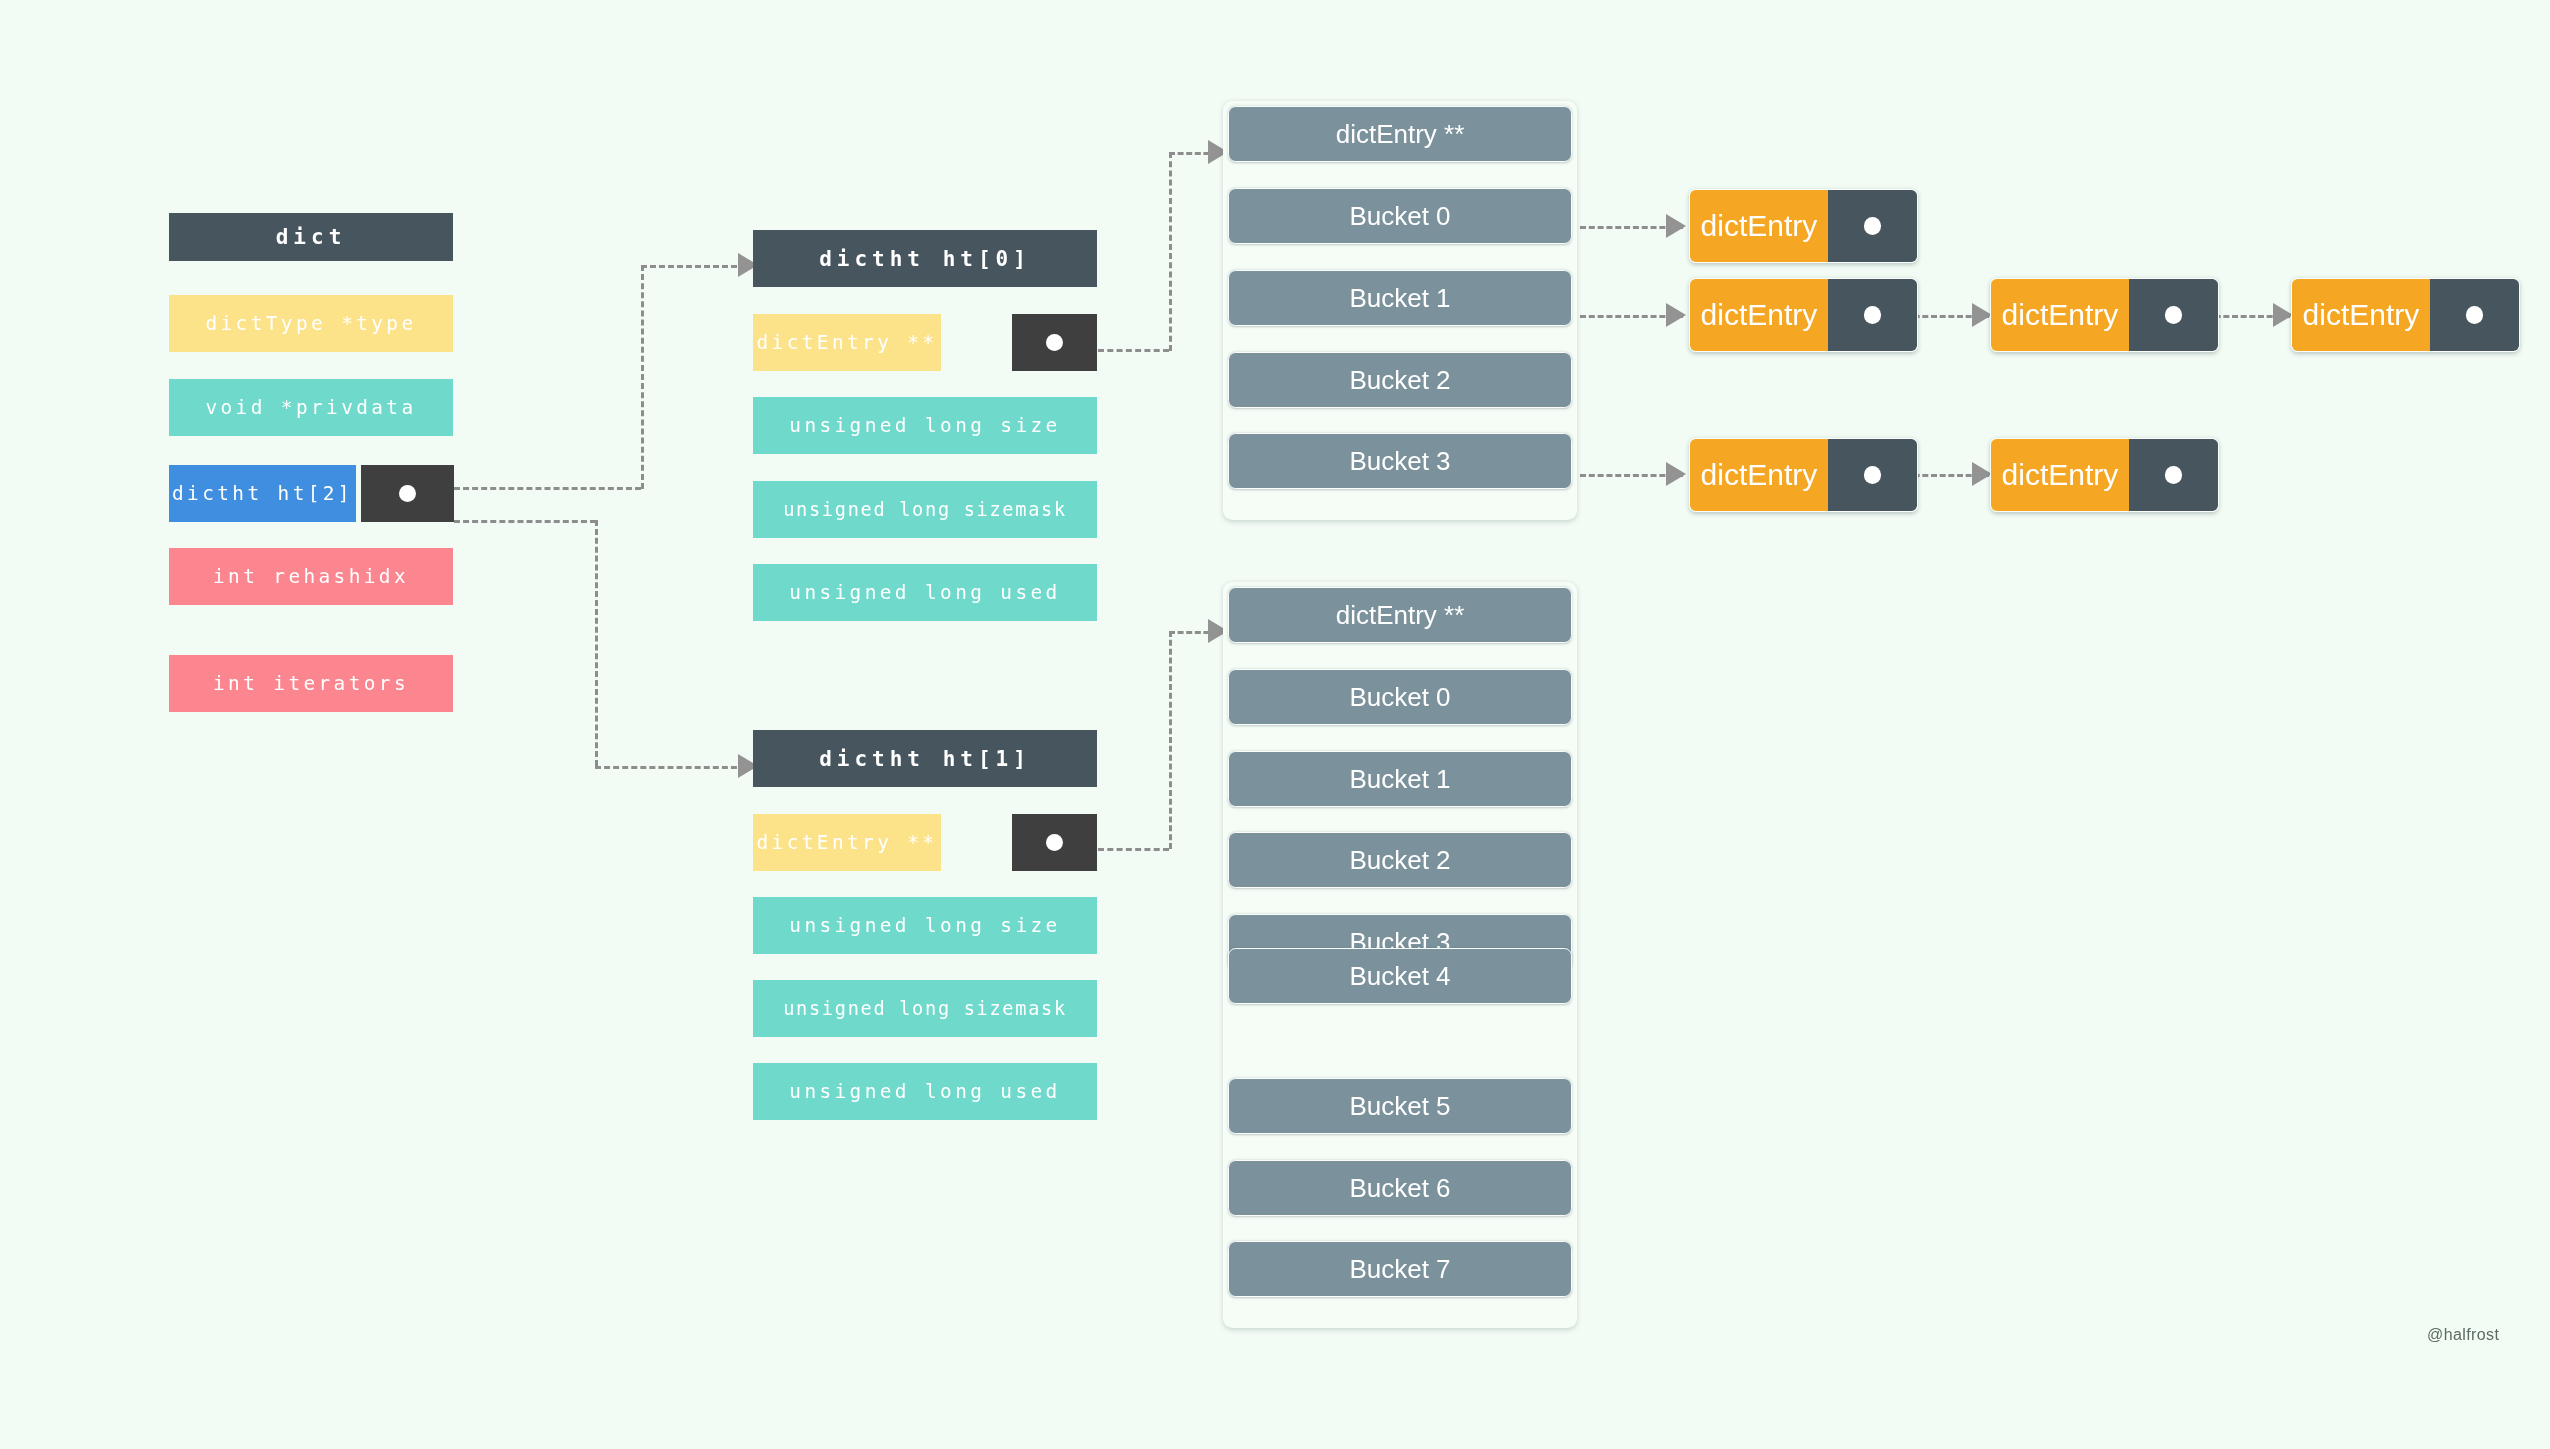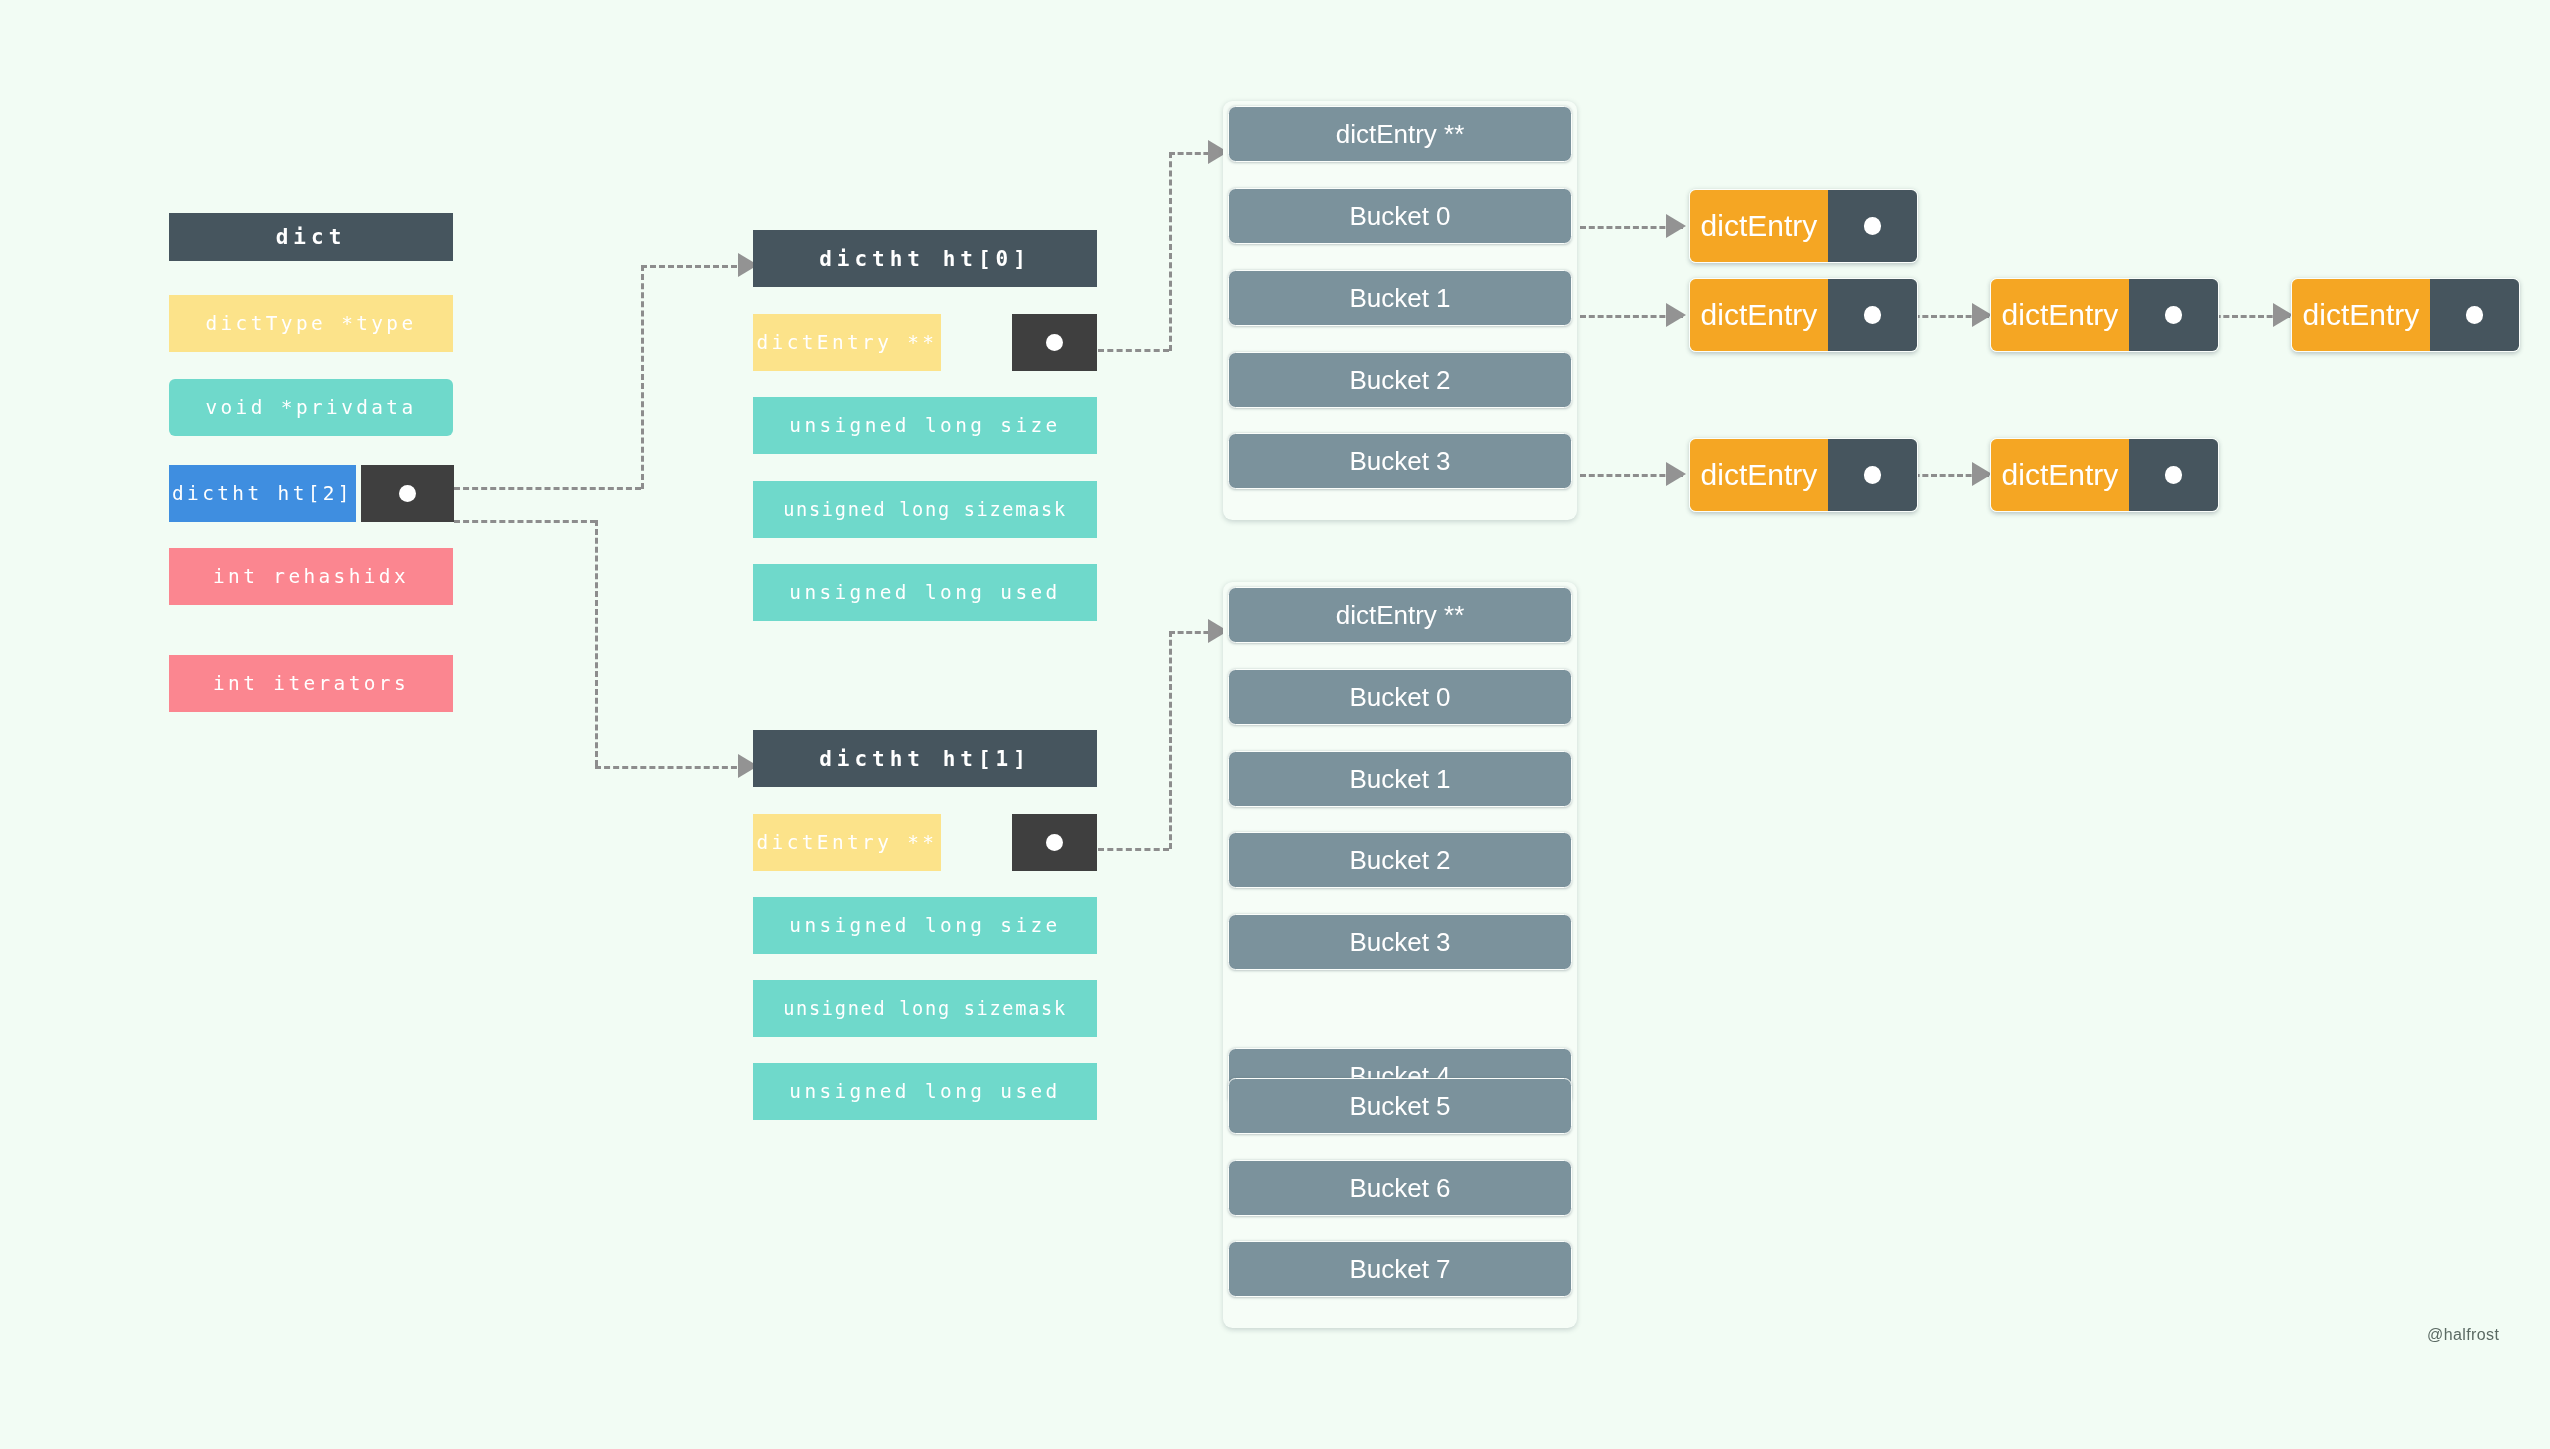--- a/index.html
+++ b/index.html
@@ -170,21 +170,21 @@
   <div>
     <div class="seg h" style="left:1879px;top:474px;width:110px;"></div>
     <div class="arrow" style="left:1972px;top:462px;"></div>
   </div>
 
   <div>
     <div class="box srow hdr c-dark" style="left:169px;top:213px;width:284px;height:48px;">dict</div>
 
     <div class="box srow c-yellow" style="left:169px;top:295px;width:284px;height:57px;">dictType *type</div>
 
-    <div class="box srow c-teal" style="left:169px;top:379px;width:284px;height:57px;border-radius:6px;">void *privdata</div>
+    <div class="box srow c-teal" style="left:169px;top:379px;width:284px;height:57px;">void *privdata</div>
 
     <div class="box srow c-blue" style="left:169px;top:465px;width:187px;height:57px;">dictht ht[2]</div>
     <div class="box c-ptr" style="left:361px;top:465px;width:93px;height:57px;">
       <span class="ptrdot"></span>
     </div>
 
     <div class="box srow c-pink" style="left:169px;top:548px;width:284px;height:57px;">int rehashidx</div>
 
     <div class="box srow c-pink" style="left:169px;top:629px;width:284px;height:57px;margin-top:26px;">int iterators</div>
   </div>
@@ -230,21 +230,21 @@
   </div>
 
   <div class="btable" style="left:1223px;top:582px;width:354px;height:746px;">
   </div>
   <div>
     <div class="bcell hdr" style="left:1228px;top:587px;width:344px;height:56px;">dictEntry **</div>
     <div class="bcell" style="left:1228px;top:669px;width:344px;height:56px;">Bucket 0</div>
     <div class="bcell" style="left:1228px;top:751px;width:344px;height:56px;">Bucket 1</div>
     <div class="bcell" style="left:1228px;top:832px;width:344px;height:56px;">Bucket 2</div>
     <div class="bcell" style="left:1228px;top:914px;width:344px;height:56px;">Bucket 3</div>
-    <div class="bcell" style="left:1228px;top:1048px;width:344px;height:56px;">Bucket 4</div>
+    <div class="bcell" style="left:1228px;top:948px;width:344px;height:56px;">Bucket 4</div>
     <div class="bcell" style="left:1228px;top:1078px;width:344px;height:56px;">Bucket 5</div>
     <div class="bcell" style="left:1228px;top:1160px;width:344px;height:56px;">Bucket 6</div>
     <div class="bcell" style="left:1228px;top:1241px;width:344px;height:56px;text-align:right;">Bucket 7</div>
   </div>
 
   <div class="de" style="left:1689px;top:189px;width:229px;height:74px;">
     <span class="lab" style="width:139px;height:100%;">dictEntry</span>
     <span class="pt" style="width:90px;height:100%;">
       <i></i>
     </span>

